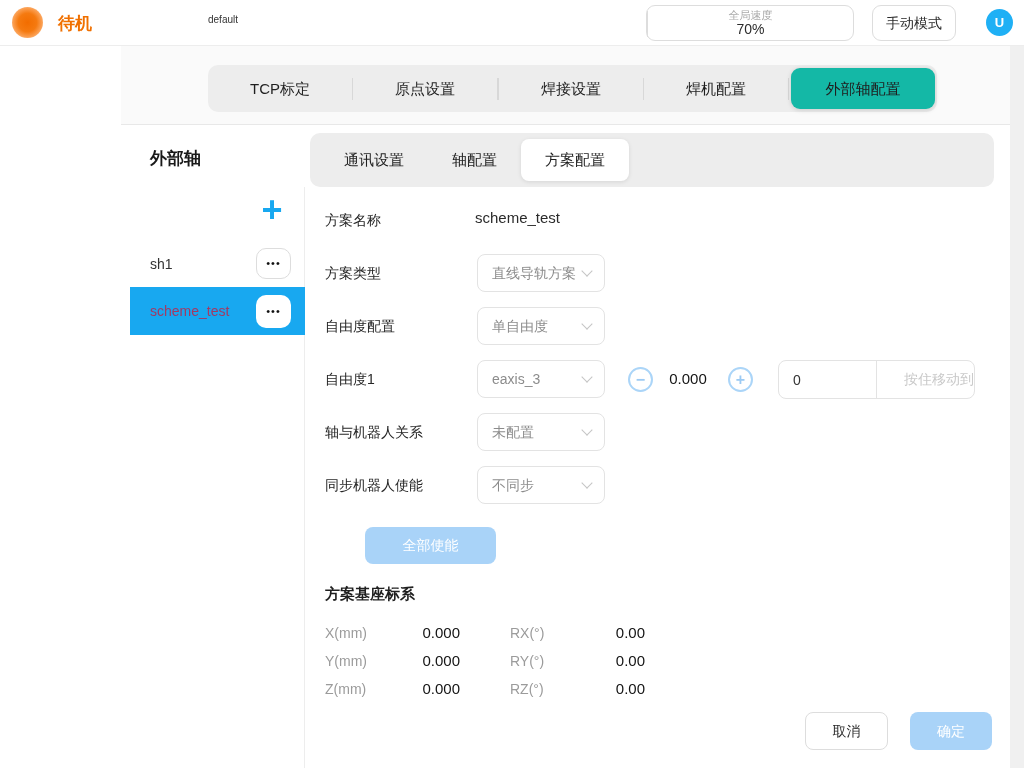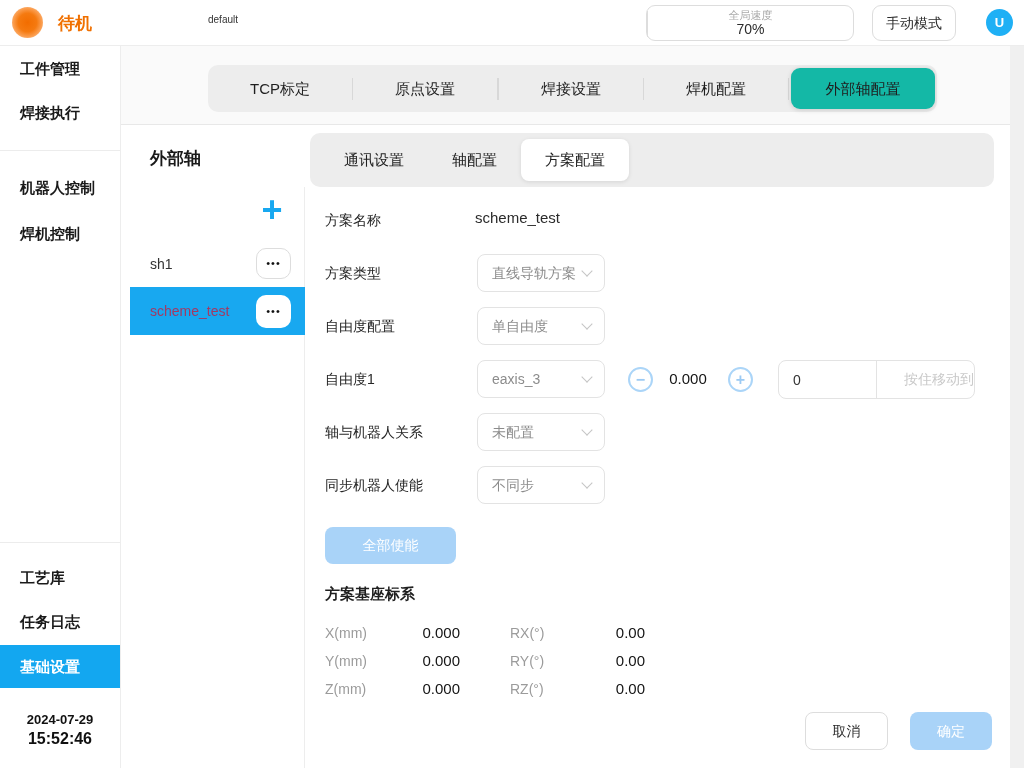--- a/index.html
+++ b/index.html
@@ -71,21 +71,21 @@
   .chevron { position:absolute; right:13px; top:12px; width:8px; height:8px; border-right:1.5px solid #c5c5c5; border-bottom:1.5px solid #c5c5c5; transform:rotate(45deg); }
   .step-circle { position:absolute; top:180px; width:25px; height:25px; border:2px solid #abd5f8; border-radius:50%;
                  color:#9ccaf3; font-size:16px; font-weight:700; text-align:center; line-height:21px; }
   .step-minus { left:323px; }
   .step-plus { left:423px; }
   .dof-pos { position:absolute; left:350px; top:183px; width:66px; text-align:center; font-size:15px; color:#141414; }
   .move-group { position:absolute; left:473px; top:173px; width:197px; height:39px; border:1px solid #e3e3e3; border-radius:8px; display:flex; background:#fff; }
   .move-input { width:97px; height:100%; border:none; outline:none; background:transparent; padding-left:14px; font-size:14px; color:#333; font-family:"Liberation Sans", sans-serif; }
   .move-divider { width:1px; height:100%; background:#e3e3e3; }
   .move-btn { flex:1; text-align:right; line-height:37px; font-size:14px; color:#c9c9c9; }
-  .blue-btn { position:absolute; top:340px; height:37px; background:#a9d3f8; border-radius:8px; color:#fff; font-size:14px; text-align:center; line-height:37px; }
+  .blue-btn { position:absolute; top:340px; height:37px; background:#a9d3f8; border-radius:8px; color:#fff; font-size:14px; text-align:center; line-height:37px;margin-left:40px; }
   .btn-enable-all { left:20px; width:131px; }
   .btn-calibrate { left:172px; width:128px; }
   .base-title { position:absolute; left:20px; top:398px; font-size:15px; font-weight:600; color:#1f1f1f; }
   .coord-label { position:absolute; font-size:14px; color:#9b9b9b; }
   .coord-value { position:absolute; font-size:15px; color:#141414; text-align:right; }
   .btn-cancel { position:absolute; left:500px; top:525px; width:83px; height:38px; background:#fff; border:1px solid #ddd; border-radius:8px;
                 font-size:14px; color:#2b2b2b; text-align:center; line-height:36px; }
   .btn-confirm { position:absolute; left:605px; top:525px; width:82px; height:38px; background:#a9d3f8; border-radius:8px;
                  font-size:14px; color:#fff; text-align:center; line-height:38px; }
 
@@ -104,35 +104,20 @@
       <div class="jog-divider"></div>
       <div class="jog-right">
         <div class="jog-small">全局速度</div>
         <div class="jog-big">70%</div>
       </div>
     </div>
     <div class="mode-btn">手动模式</div>
     <div class="avatar">U</div>
   </div>
 
-  <div class="sidebar">
-    <div class="side-item" style="top:12px">工件管理</div>
-    <div class="side-item" style="top:56px">焊接执行</div>
-    <div class="side-divider" style="top:104px"></div>
-    <div class="side-item" style="top:131px">机器人控制</div>
-    <div class="side-item" style="top:177px">焊机控制</div>
-    <div class="side-divider" style="top:496px"></div>
-    <div class="side-item" style="top:521px">工艺库</div>
-    <div class="side-item" style="top:565px">任务日志</div>
-    <div class="side-item selected" style="top:599px">基础设置</div>
-    <div class="side-datetime">
-      <div class="side-date">2024-07-29</div>
-      <div class="side-time">15:52:46</div>
-    </div>
-  </div>
 
   <div class="tabstrip-zone">
     <div class="main-tabs">
       <div class="main-tab">TCP标定</div>
       <div class="tab-divider"></div>
       <div class="main-tab">原点设置</div>
       <div class="tab-divider"></div>
       <div class="tab-divider"></div>
       <div class="main-tab">焊接设置</div>
       <div class="tab-divider"></div>

